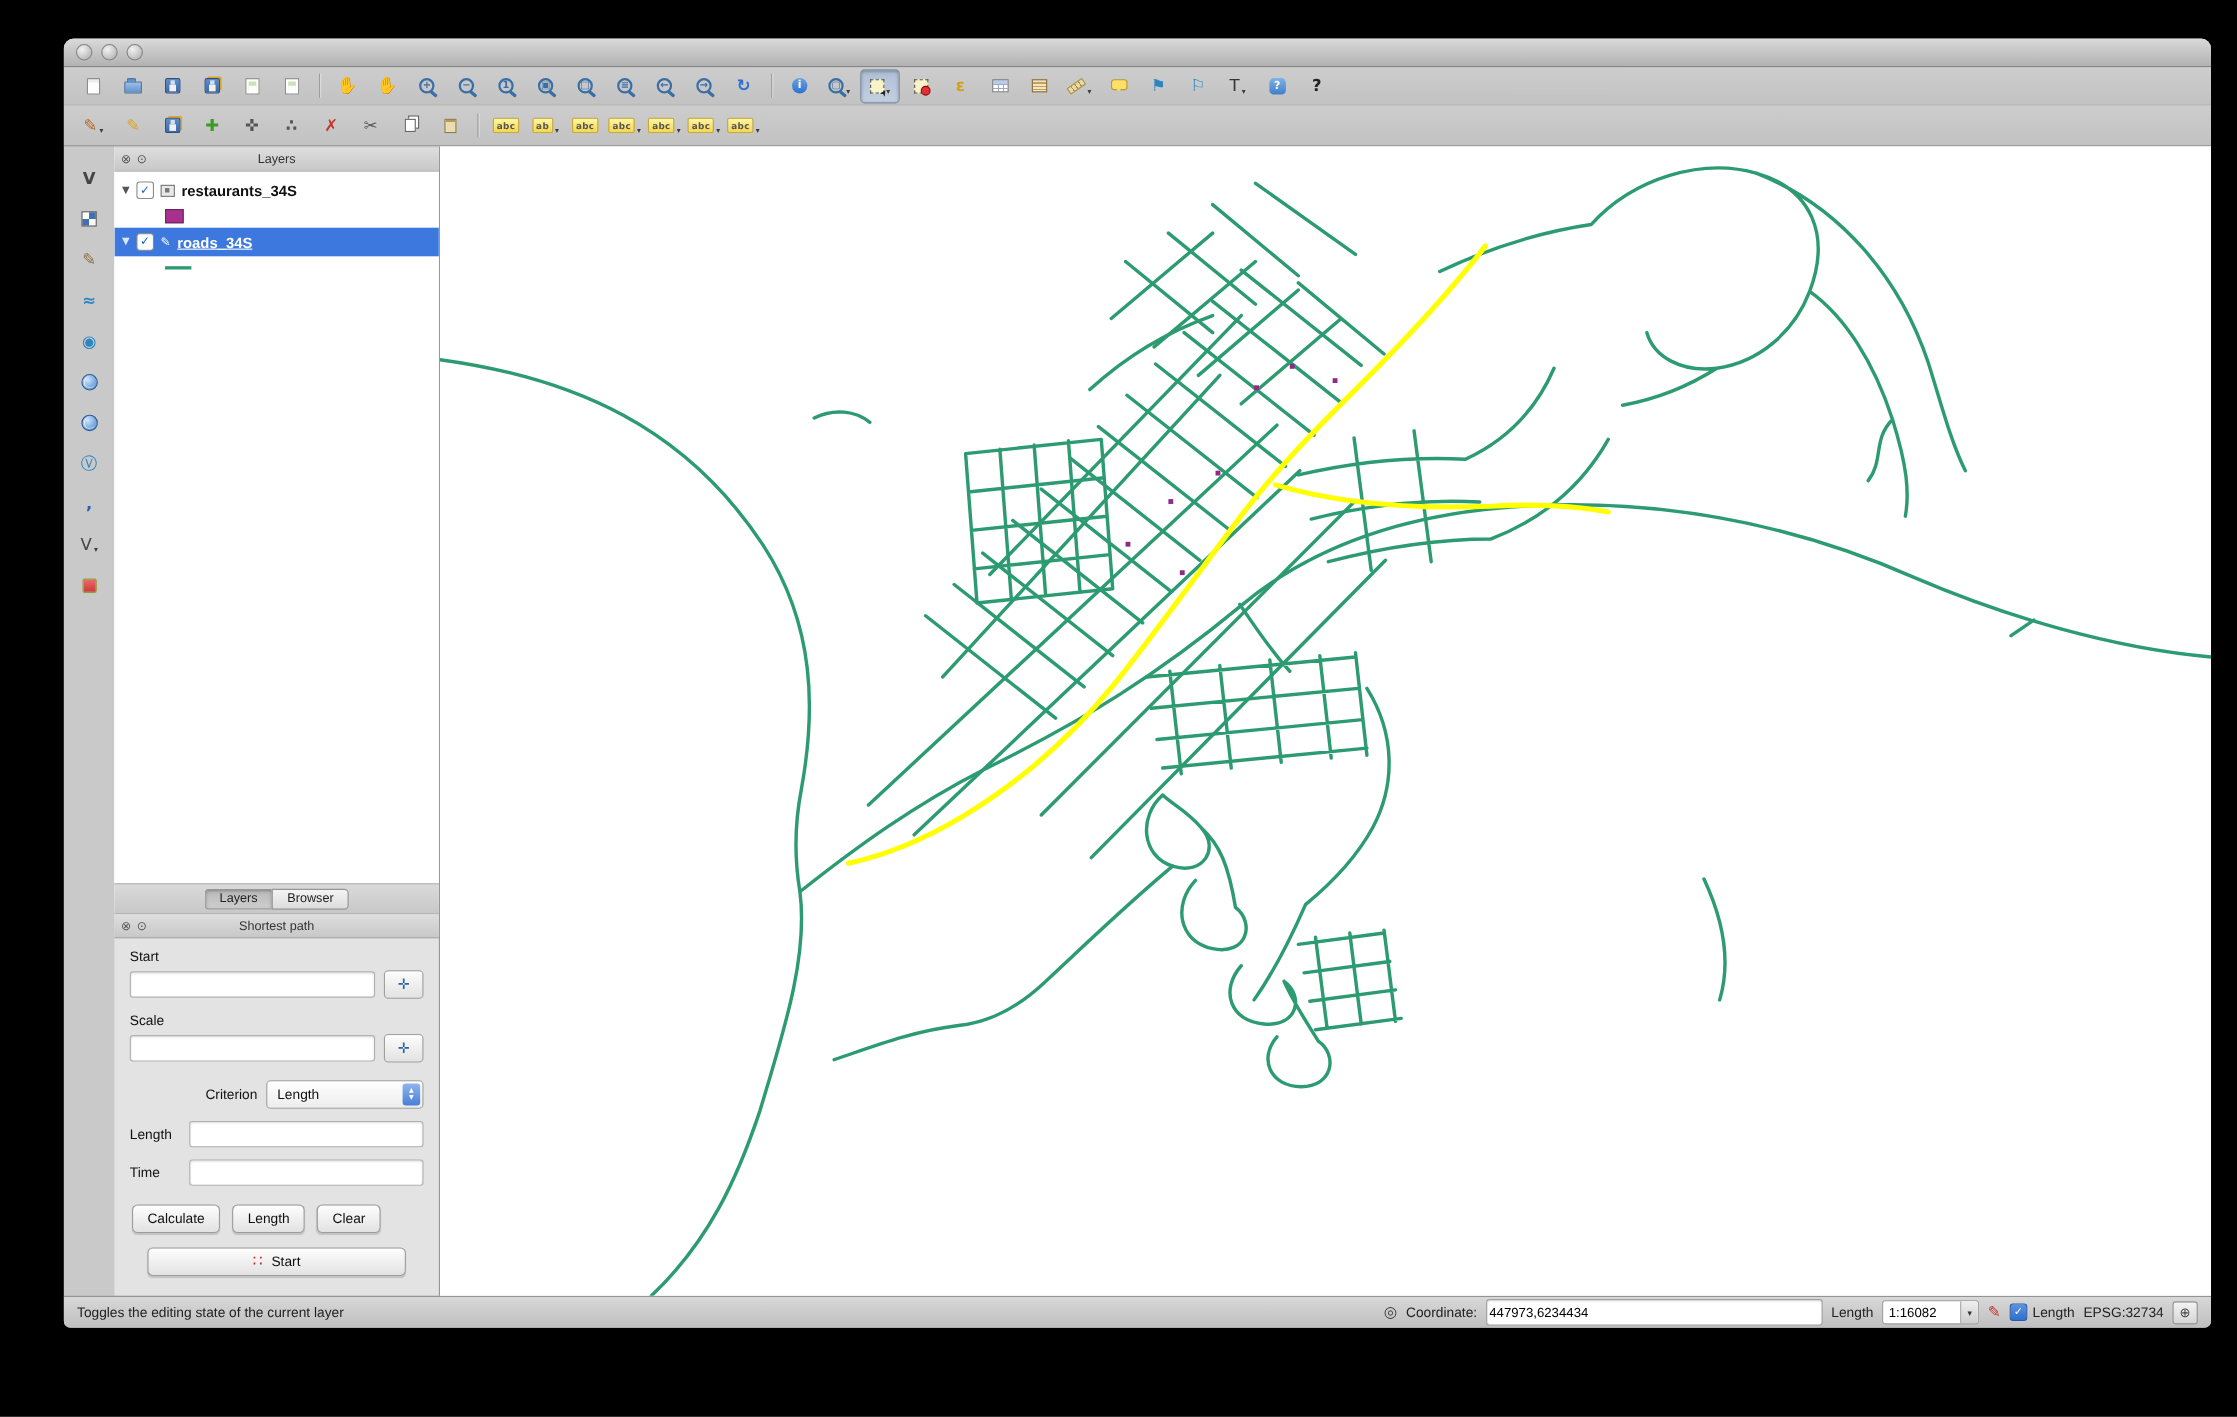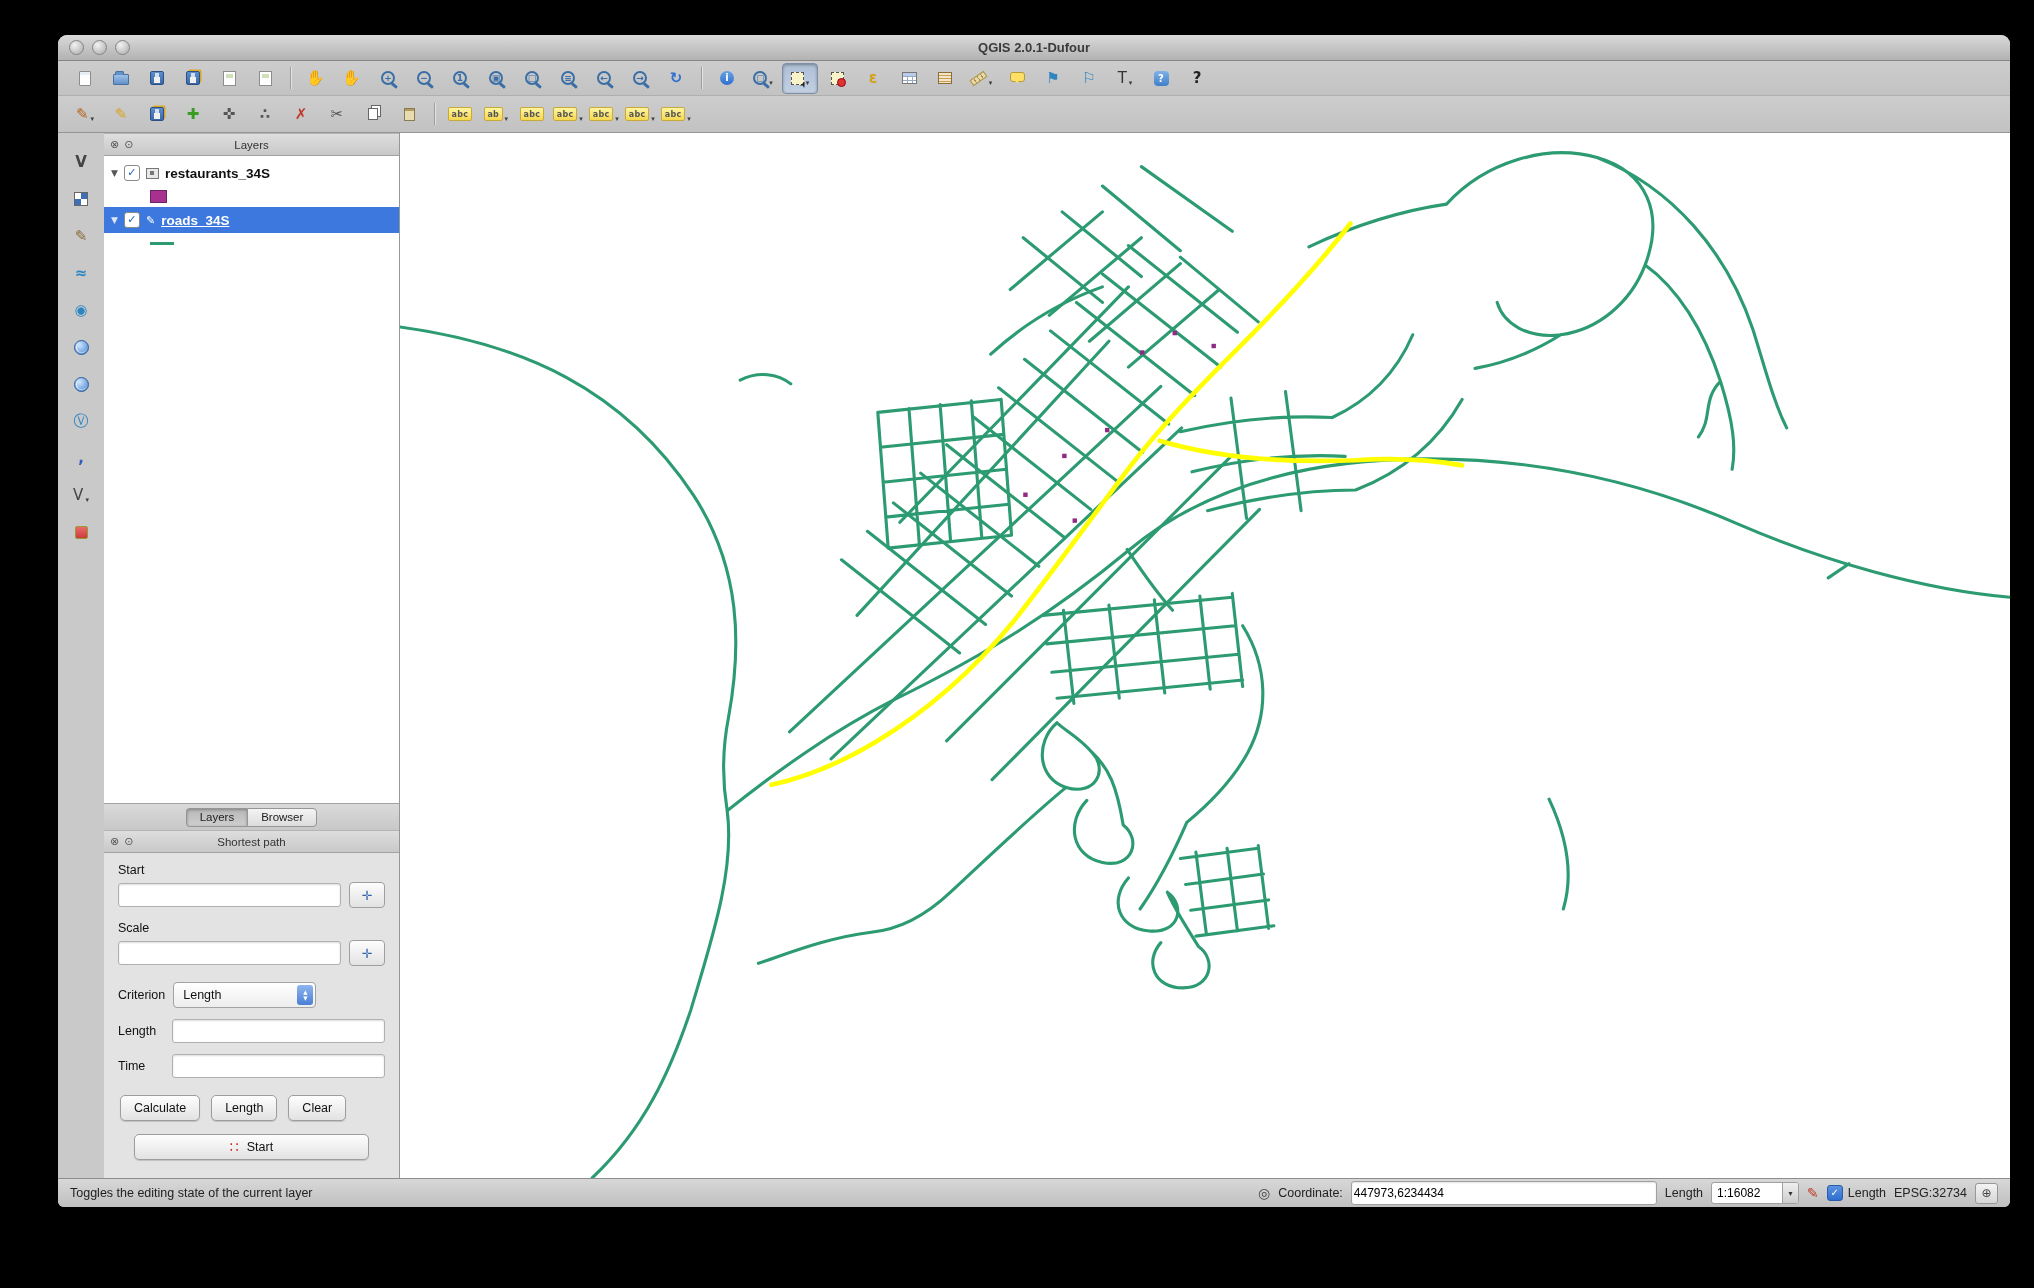--- a/index.html
+++ b/index.html
@@ -113,21 +113,21 @@
   .sp-panel{flex:1;background:#e3e3e3;border-right:1px solid #979797;display:flex;flex-direction:column;min-height:0}
   .sp-body{padding:10px 14px 0;font-size:12.5px;color:#111}
   .sp-label{margin:0 0 5px}
   .sp-row{display:flex;align-items:center;gap:8px}
   .sp-input{flex:1;height:22px;border:1px solid #b0b0b0;border-radius:3px;background:#fff;
             box-shadow:inset 0 1px 2px rgba(0,0,0,.14);font:12px "Liberation Sans",sans-serif;padding:0 5px;min-width:0}
   .cap-btn{width:36px;height:26px;border:1px solid #9f9f9f;border-radius:4px;
            background:linear-gradient(#fdfdfd,#e2e2e2);display:flex;align-items:center;justify-content:center}
   .cap-ico{font-family:"DejaVu Sans",sans-serif;font-size:13px;color:#2e62a8}
   .stop-gap{margin-top:13px}
-  .crit{margin-top:16px;justify-content:flex-start}
+  .crit{margin-top:16px;justify-content:flex-end}
   .select{width:132px;height:24px;display:flex;align-items:center;padding-left:9px;position:relative;
           border-radius:4px;background:linear-gradient(#ffffff,#ededed);border:1px solid #a3a3a3;font-size:12.5px}
   .sel-arrows{position:absolute;right:2px;top:2px;bottom:2px;width:16px;border-radius:3px;
           background:linear-gradient(#8fb5ef,#4a7fd6);color:#fff;display:flex;flex-direction:column;
           align-items:center;justify-content:center;font-size:5.5px;line-height:6px;font-family:"DejaVu Sans",sans-serif}
   .pair{margin-top:11px}
   .pair .inline{width:46px;margin:0}
   .btns{margin-top:17px;gap:11px;padding-left:2px}
   .mbtn{height:26px;padding:0 13px;border:1px solid #9d9d9d;border-radius:5px;
         background:linear-gradient(#fefefe,#e2e2e2);font:12.5px "Liberation Sans",sans-serif;color:#111;
@@ -165,21 +165,20 @@
 <body>
 
 <div class="window">
 
   <div class="titlebar">
     <div class="lights">
       <span class="light"></span>
       <span class="light"></span>
       <span class="light"></span>
     </div>
-    <div class="title">QGIS 2.0.1-Dufour</div>
   </div>
 
   <div class="toolbar" id="row1">
       <div class="tbtn">
         <span class="ic ic-page"></span>
       </div>
       <div class="tbtn">
         <span class="ic ic-folder"></span>
       </div>
       <div class="tbtn">

